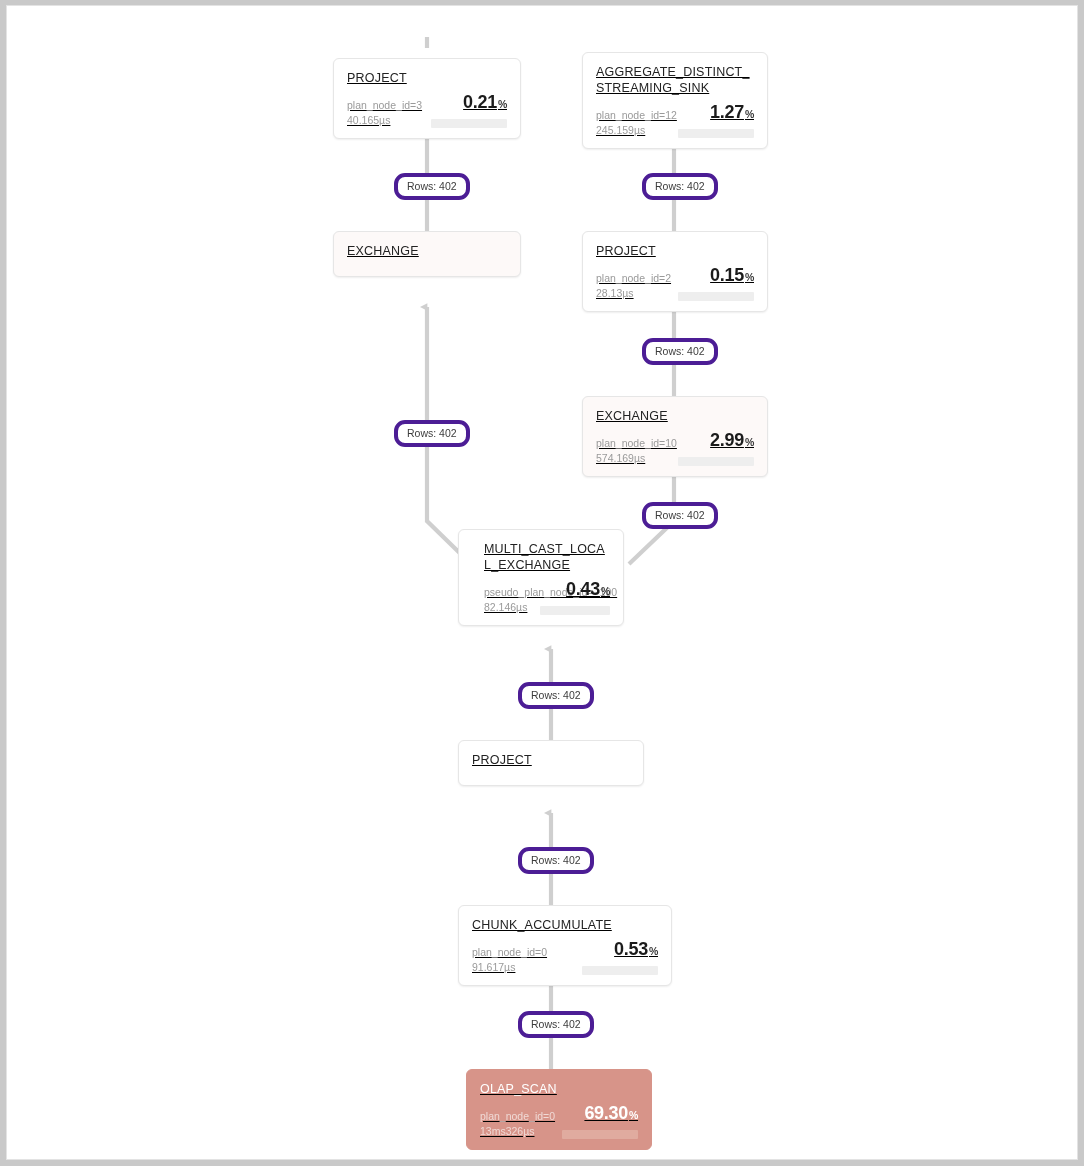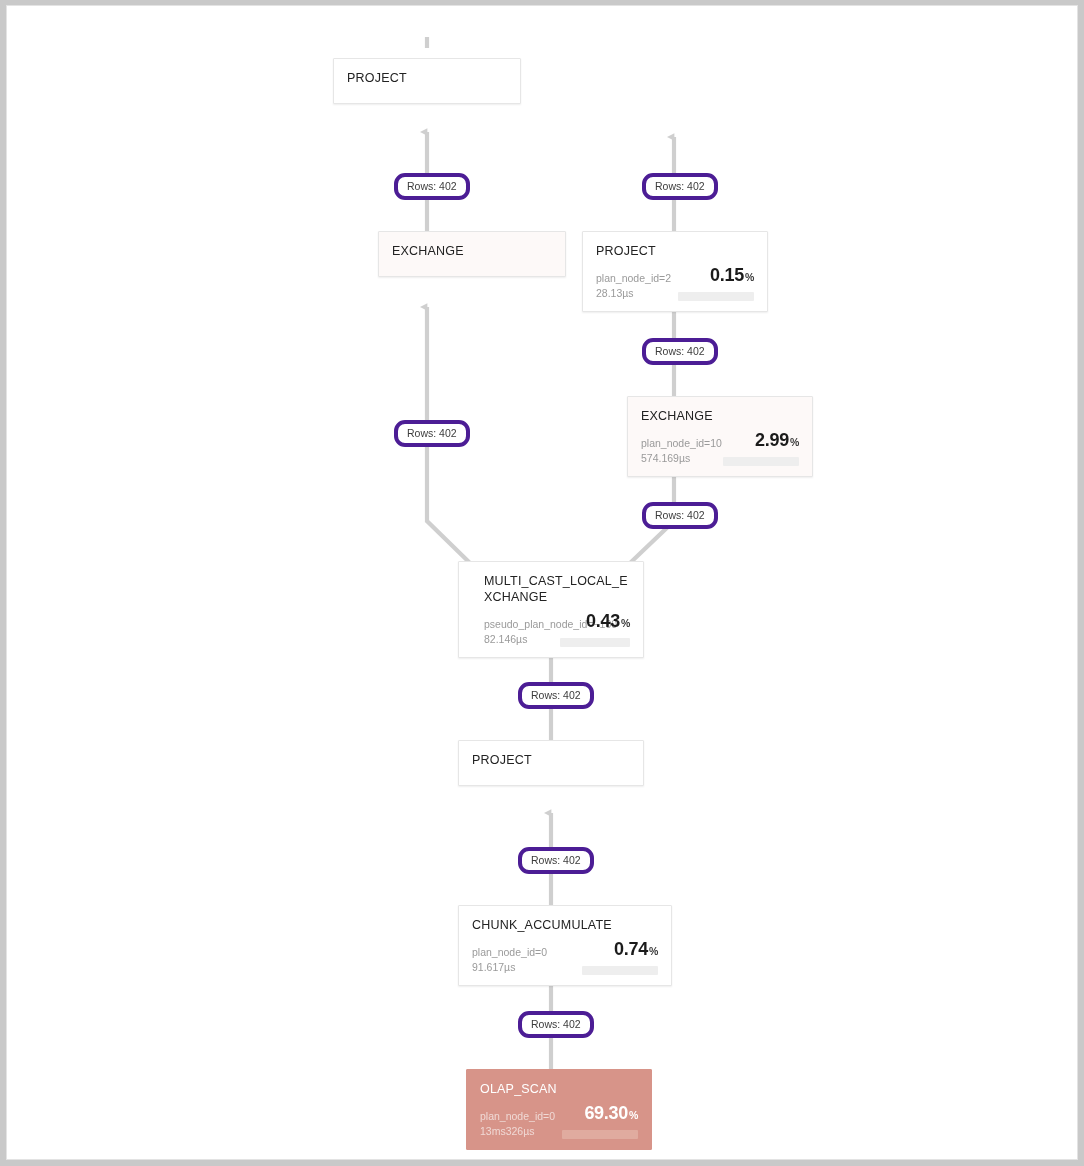--- a/index.html
+++ b/index.html
@@ -44,25 +44,26 @@
     width: 1084px;
     height: 1166px;
     pointer-events: none;
   }
 
   
   .plan-node {
     position: absolute;
     background: #ffffff;
     border: 1px solid #e6e6e6;
-    border-radius: 1px;
+    border-radius: 6px;
     box-shadow: 0 1px 2px rgba(0,0,0,0.07);
     padding: 11px 13px 10px 13px;
-  }
-  .plan-node.tint-faint { background: #fdf9f8; margin-left: 45px; }
+    text-decoration: underline;
+  }
+  .plan-node.tint-faint { background: #fdf9f8; }
   .plan-node.tint-hot {
     background: #d79489;
     border-color: #d79489;
     box-shadow: none;
   }
 
   .node-title {
     font-size: 12.5px;
     color: #222222;
     letter-spacing: 0.2px;
@@ -157,22 +158,45 @@
           <line x1="550" y1="742" x2="550" y2="648" marker-end="url(#arrow-up)"></line>
 
           <line x1="550" y1="907" x2="550" y2="812" marker-end="url(#arrow-up)"></line>
 
           <line x1="550" y1="1071" x2="550" y2="977" marker-end="url(#arrow-up)"></line>
         </g>
       </svg>
 
       <div class="plan-node" style="left:332px; top:57px; width:188px;">
         <div class="node-title">PROJECT</div>
-      </div>
-
+        <div class="node-body">
+          <div class="node-meta">
+            <div class="node-id">plan_node_id=3</div>
+            <div class="node-time">40.165µs</div>
+          </div>
+          <div class="node-cost">
+            <div class="cost-value"><span>0.21</span><span class="cost-pct">%</span></div>
+            <div class="cost-bar"></div>
+          </div>
+        </div>
+      </div>
+
+      <div class="plan-node" style="left:581px; top:51px; width:186px;">
+        <div class="node-title">AGGREGATE_DISTINCT_STREAMING_SINK</div>
+        <div class="node-body">
+          <div class="node-meta">
+            <div class="node-id">plan_node_id=12</div>
+            <div class="node-time">245.159µs</div>
+          </div>
+          <div class="node-cost">
+            <div class="cost-value"><span>1.27</span><span class="cost-pct">%</span></div>
+            <div class="cost-bar"></div>
+          </div>
+        </div>
+      </div>
 
       <div class="plan-node tint-faint" style="left:332px; top:230px; width:188px;">
         <div class="node-title">EXCHANGE</div>
       </div>
 
       <div class="plan-node" style="left:581px; top:230px; width:186px;">
         <div class="node-title">PROJECT</div>
         <div class="node-body">
           <div class="node-meta">
             <div class="node-id">plan_node_id=2</div>
@@ -192,21 +216,21 @@
             <div class="node-id">plan_node_id=10</div>
             <div class="node-time">574.169µs</div>
           </div>
           <div class="node-cost">
             <div class="cost-value"><span>2.99</span><span class="cost-pct">%</span></div>
             <div class="cost-bar"></div>
           </div>
         </div>
       </div>
 
-      <div class="plan-node" style="left:457px; top:560px; width:186px;padding-left:25px;">
+      <div class="plan-node" style="left:457px; top:528px; width:166px;padding-left:25px;">
         <div class="node-title">MULTI_CAST_LOCAL_EXCHANGE</div>
         <div class="node-body">
           <div class="node-meta">
             <div class="node-id">pseudo_plan_node_id=−100</div>
             <div class="node-time">82.146µs</div>
           </div>
           <div class="node-cost">
             <div class="cost-value"><span>0.43</span><span class="cost-pct">%</span></div>
             <div class="cost-bar" style="width:70px;"></div>
           </div>
@@ -218,21 +242,21 @@
       </div>
 
       <div class="plan-node" style="left:457px; top:904px; width:214px;">
         <div class="node-title">CHUNK_ACCUMULATE</div>
         <div class="node-body">
           <div class="node-meta">
             <div class="node-id">plan_node_id=0</div>
             <div class="node-time">91.617µs</div>
           </div>
           <div class="node-cost">
-            <div class="cost-value"><span>0.74</span><span class="cost-pct">%</span></div>
+            <div class="cost-value"><span>0.53</span><span class="cost-pct">%</span></div>
             <div class="cost-bar"></div>
           </div>
         </div>
       </div>
 
       <div class="plan-node tint-hot" style="left:457px; top:1068px; width:186px;margin-left:8px;">
         <div class="node-title">OLAP_SCAN</div>
         <div class="node-body">
           <div class="node-meta">
             <div class="node-id">plan_node_id=0</div>

